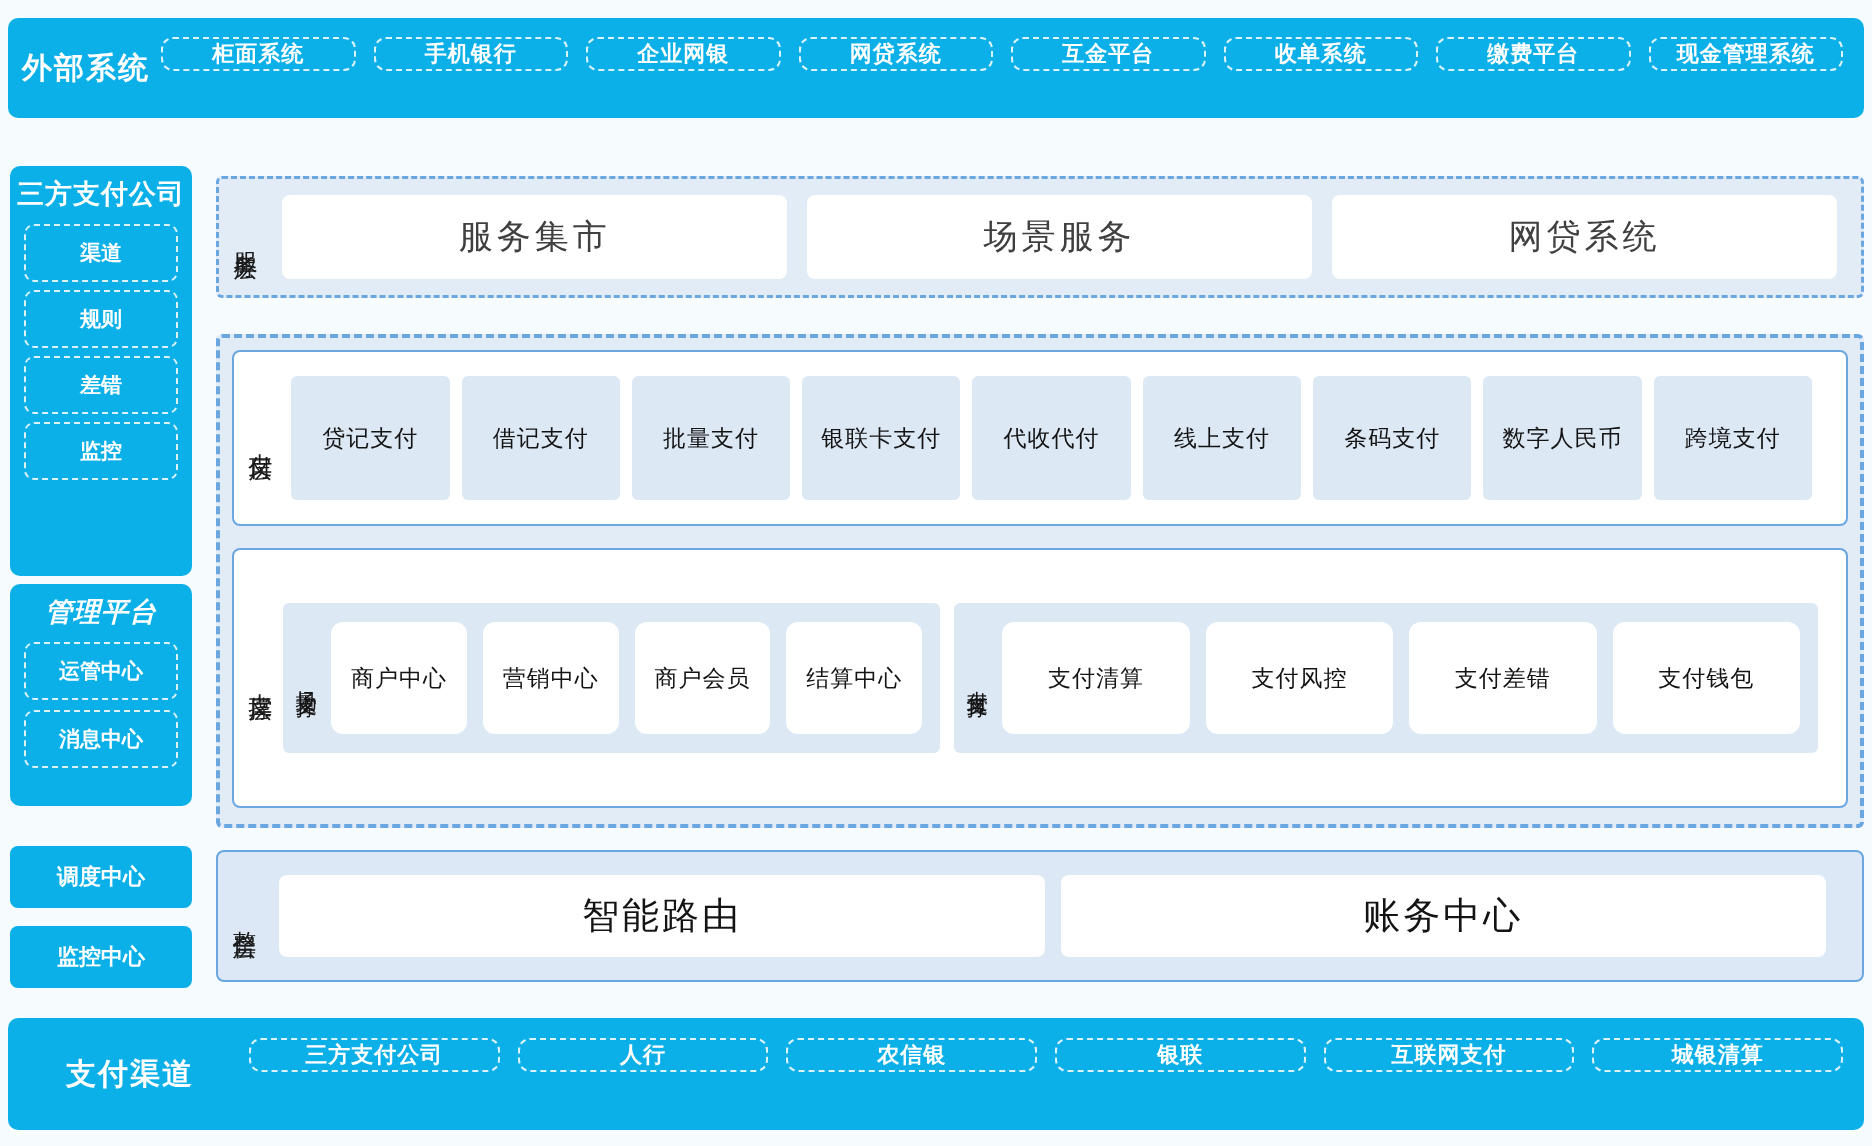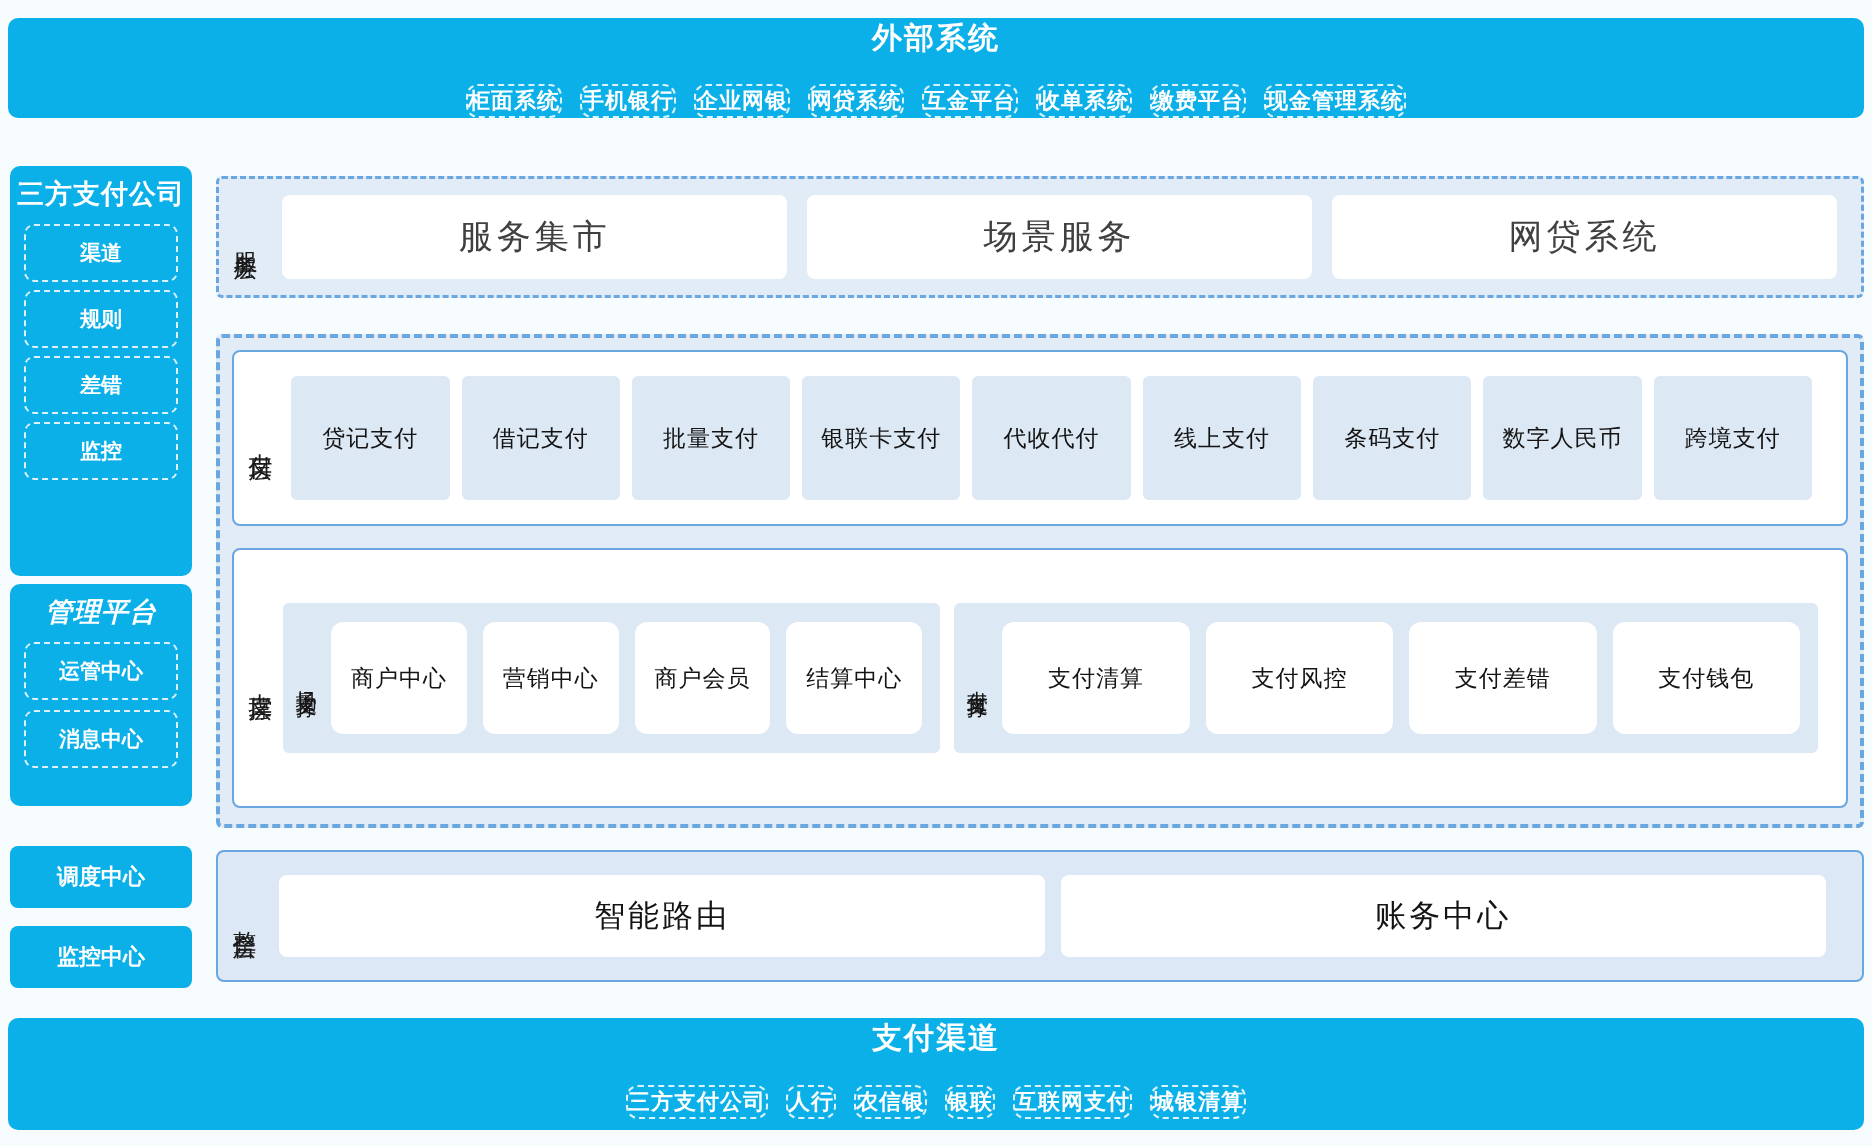--- a/index.html
+++ b/index.html
@@ -19,34 +19,33 @@
   }
 
   
   .bluebar {
     position: absolute;
     background: #0BB0E8;
     border-radius: 10px;
     display: flex;
     align-items: center;
     box-sizing: border-box;
-    flex-direction: column;
   }
   .bluebar-title {
     color: #ffffff;
     font-size: 30px;
     font-weight: bold;
     letter-spacing: 2px;
     white-space: nowrap;
     text-align: center;
   }
   .bluebar-items {
     flex: 1;
     display: flex;
-    align-items: flex-end;
+    align-items: flex-start;
     height: 100%;
     box-sizing: border-box;
     margin-top: 12px;
   }
   .dashed-chip {
     flex: 1;
     margin: 0 9px;
     border: 2px dashed rgba(255,255,255,0.85);
     border-radius: 12px;
     display: flex;
@@ -245,21 +244,21 @@
     margin-right: 14px;
   }
   .int-card {
     flex: 1;
     margin: 0 8px;
     background: #ffffff;
     border-radius: 8px;
     display: flex;
     align-items: center;
     justify-content: center;
-    font-size: 31px;
+    font-size: 37px;
     color: #141414;
     letter-spacing: 3px;
     white-space: nowrap;
     box-sizing: border-box;
   }
 </style>
 </head>
 <body>
 
 <div id="canvas">

